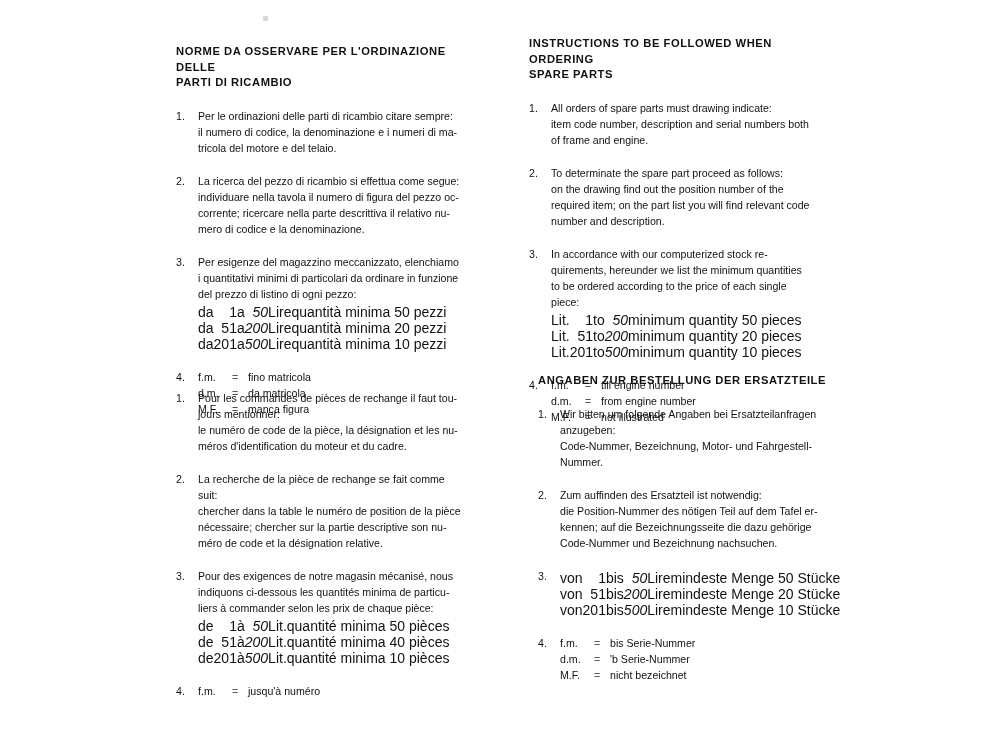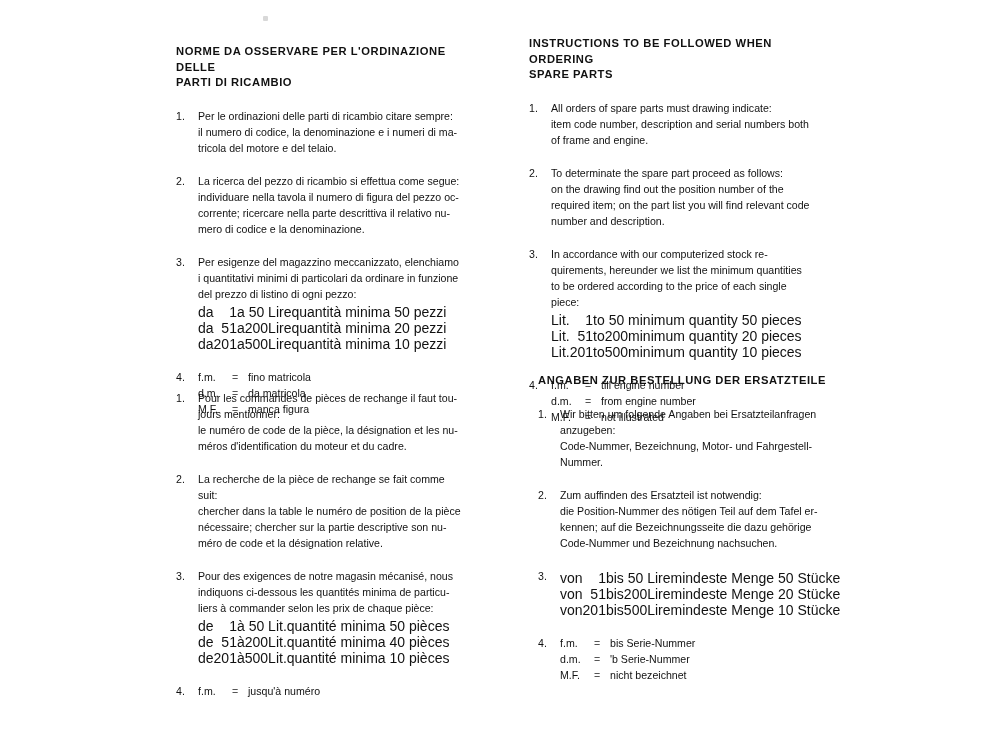--- a/index.html
+++ b/index.html
@@ -95,21 +95,21 @@
     line-height: 16px;
   }
   .price-table td {
     padding: 0;
     white-space: nowrap;
     vertical-align: top;
   }
   .c-pre   { padding-right: 5px; }
   .c-from  { text-align: right; padding-right: 5px; }
   .c-mid   { padding-right: 4px; }
-  .c-to    { text-align: center; padding-right: 5px; }
+  .c-to    { text-align: right; padding-right: 5px; font-style: italic; }
   .c-unit  { padding-right: 0; }
   .c-qty   { padding-left: 36px; }
 
   
   .abbr-table {
     border-collapse: collapse;
     font-size: 10.6px;
     line-height: 16px;
   }
   .abbr-table td {

